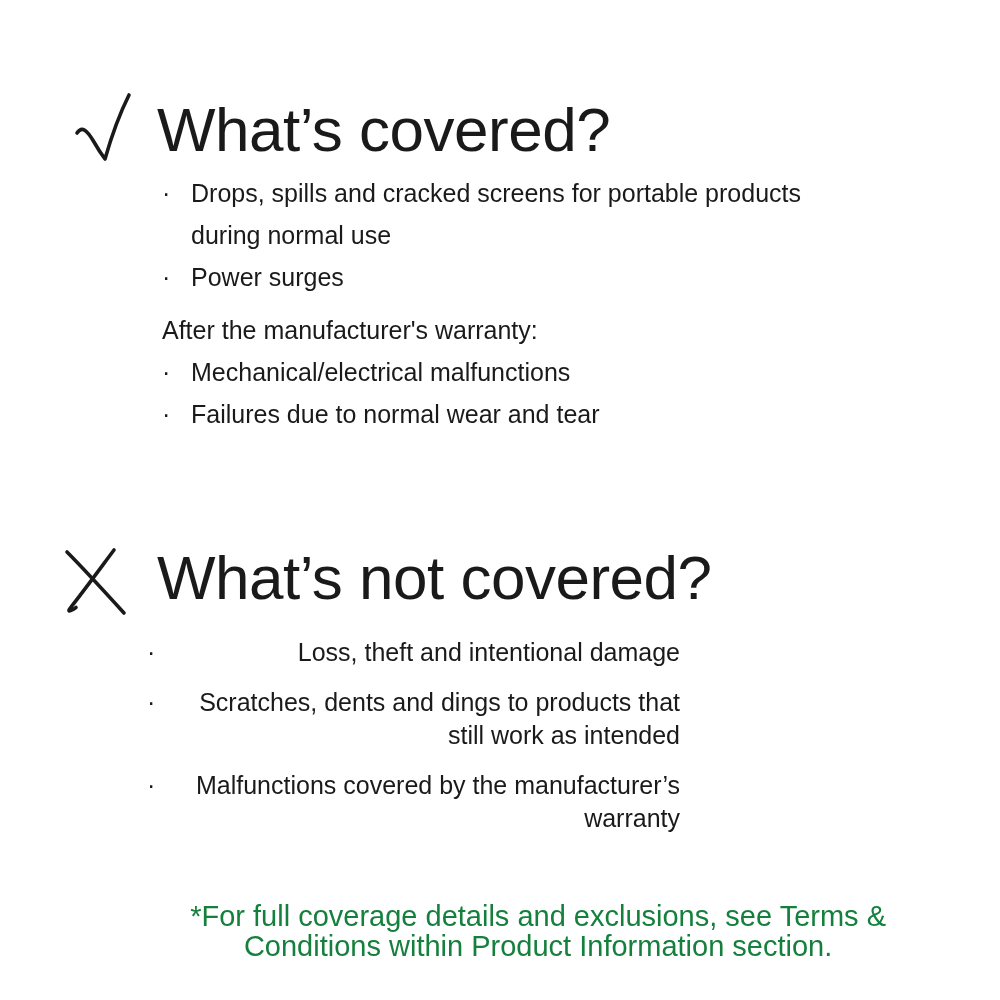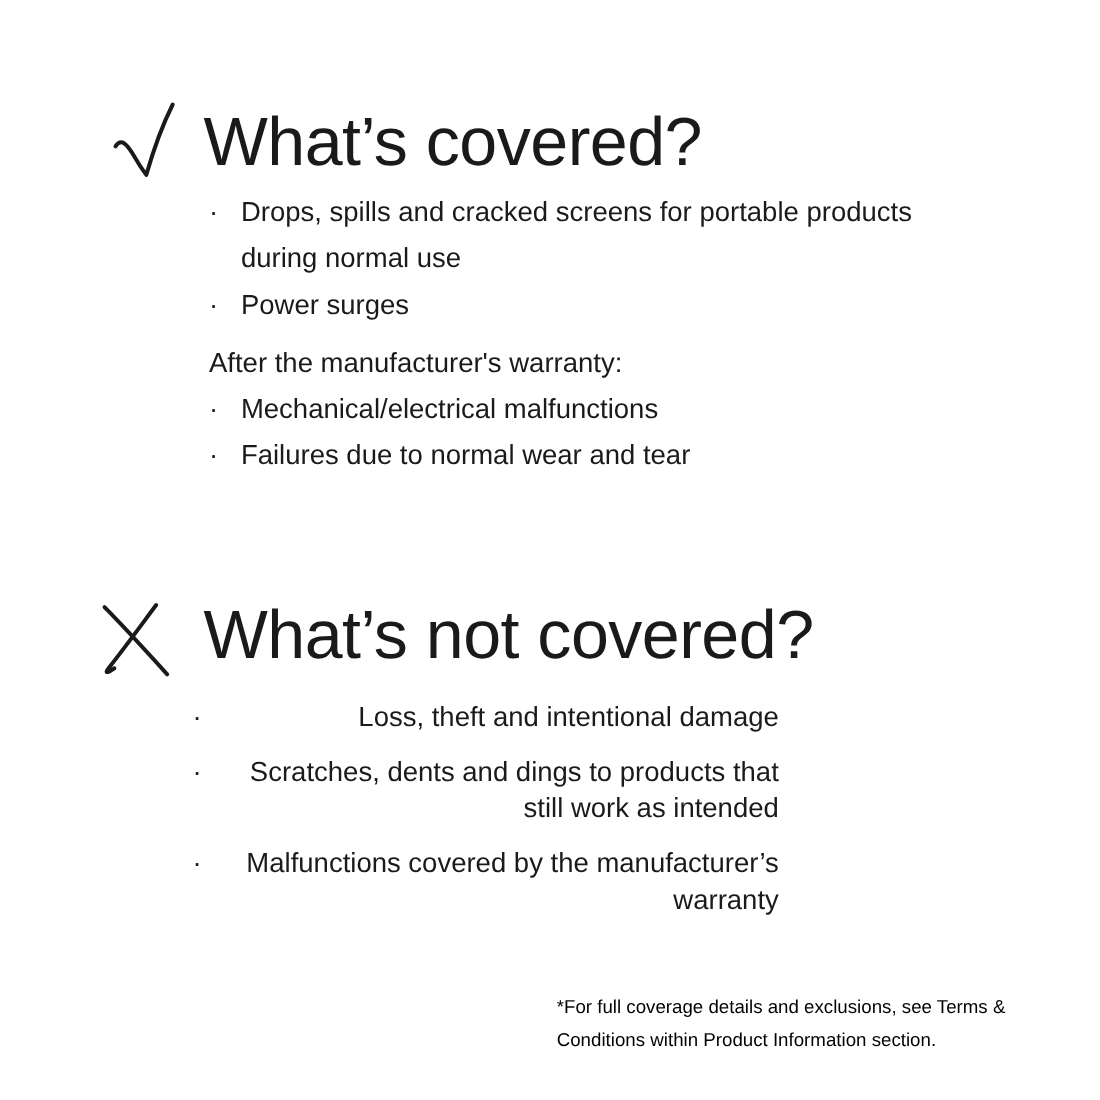--- a/index.html
+++ b/index.html
@@ -5,21 +5,20 @@
   * { margin: 0; padding: 0; box-sizing: border-box; }
   html, body { background: #ffffff; }
   body { font-family: "Liberation Sans", sans-serif; color: #1a1a1a; }
 
   .canvas {
     position: relative;
     width: 923px;
     height: 1000px;
     background: #ffffff;
     overflow: hidden;
-    margin-left: 28px;
   }
 
   
   .hand-icon { position: absolute; }
   .hand-icon svg { display: block; }
   .check-icon { left: 74px; top: 92px; }
   .x-icon { left: 58px; top: 546px; }
 
   
   .big-title {
@@ -68,24 +67,24 @@
   }
   .not-covered-body li { margin-bottom: 17px; }
   .not-covered-body .bullet-dot { width: 28px; }
   .not-covered-body .bullet-text { width: 505px; text-align: right; }
 
   
   .footnote {
     position: absolute;
     right: 37px;
     top: 901px;
-    text-align: left;
-    font-size: 17px;
+    text-align: center;
+    font-size: 29px;
     line-height: 30px;
-    color: #000000;
+    color: #15803d;
   }
   .footnote span { display: block; }
 </style>
 </head>
 <body>
 
 <div class="canvas">
 
   <div class="hand-icon check-icon">
     <svg width="58" height="72" viewBox="0 0 58 72" fill="none">

